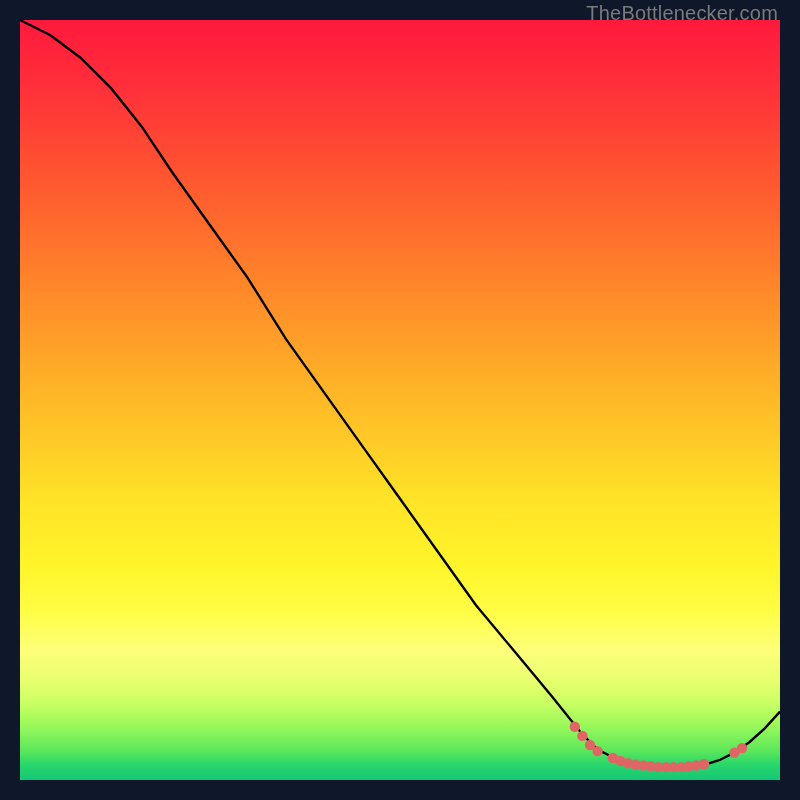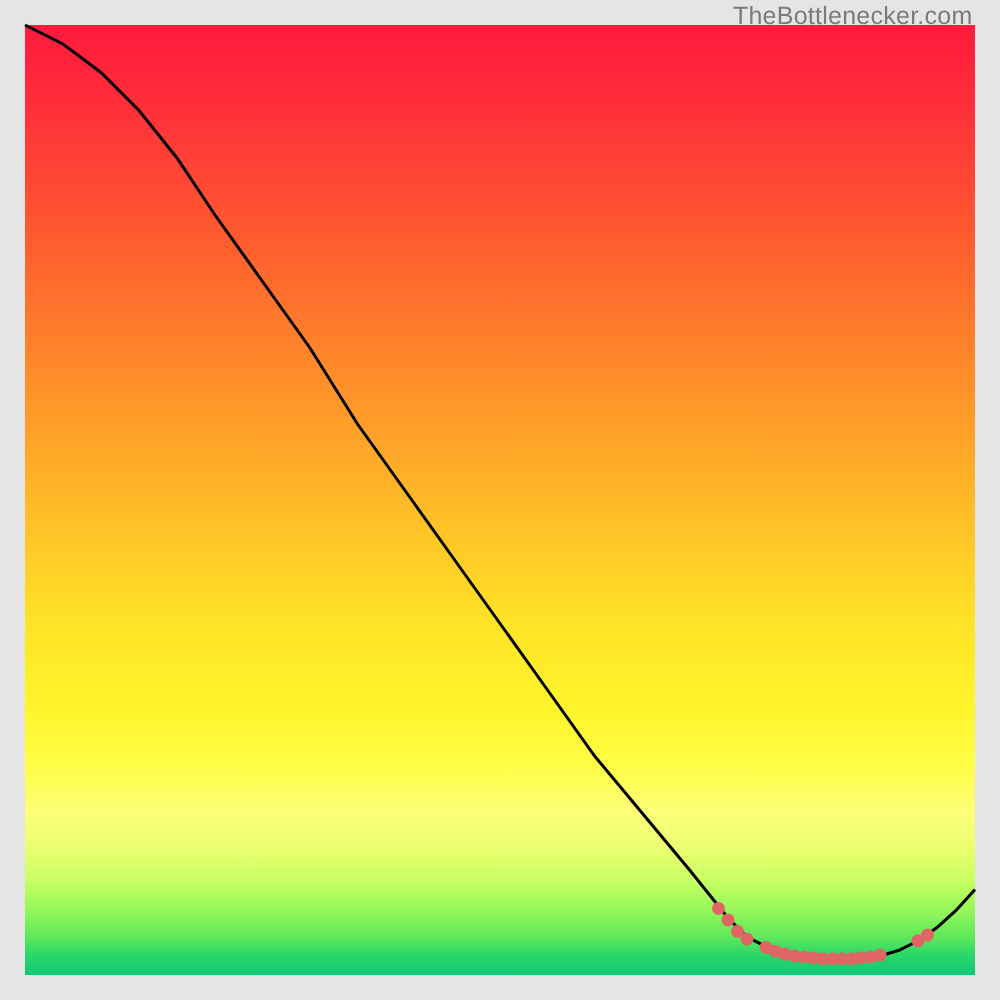--- a/index.html
+++ b/index.html
@@ -8,21 +8,21 @@
     width: 800px;
     height: 800px;
     background: #000;
     overflow: hidden;
     font-family: Arial, Helvetica, sans-serif;
   }
   .frame {
     position: relative;
     width: 800px;
     height: 800px;
-    background: #e5e5e5;
+    background: #0f172a;
   }
   .plot {
     position: absolute;
     left: 20px;
     top: 20px;
     width: 760px;
     height: 760px;
     background: linear-gradient(
       to bottom,
       #ff1a3c 0%,

